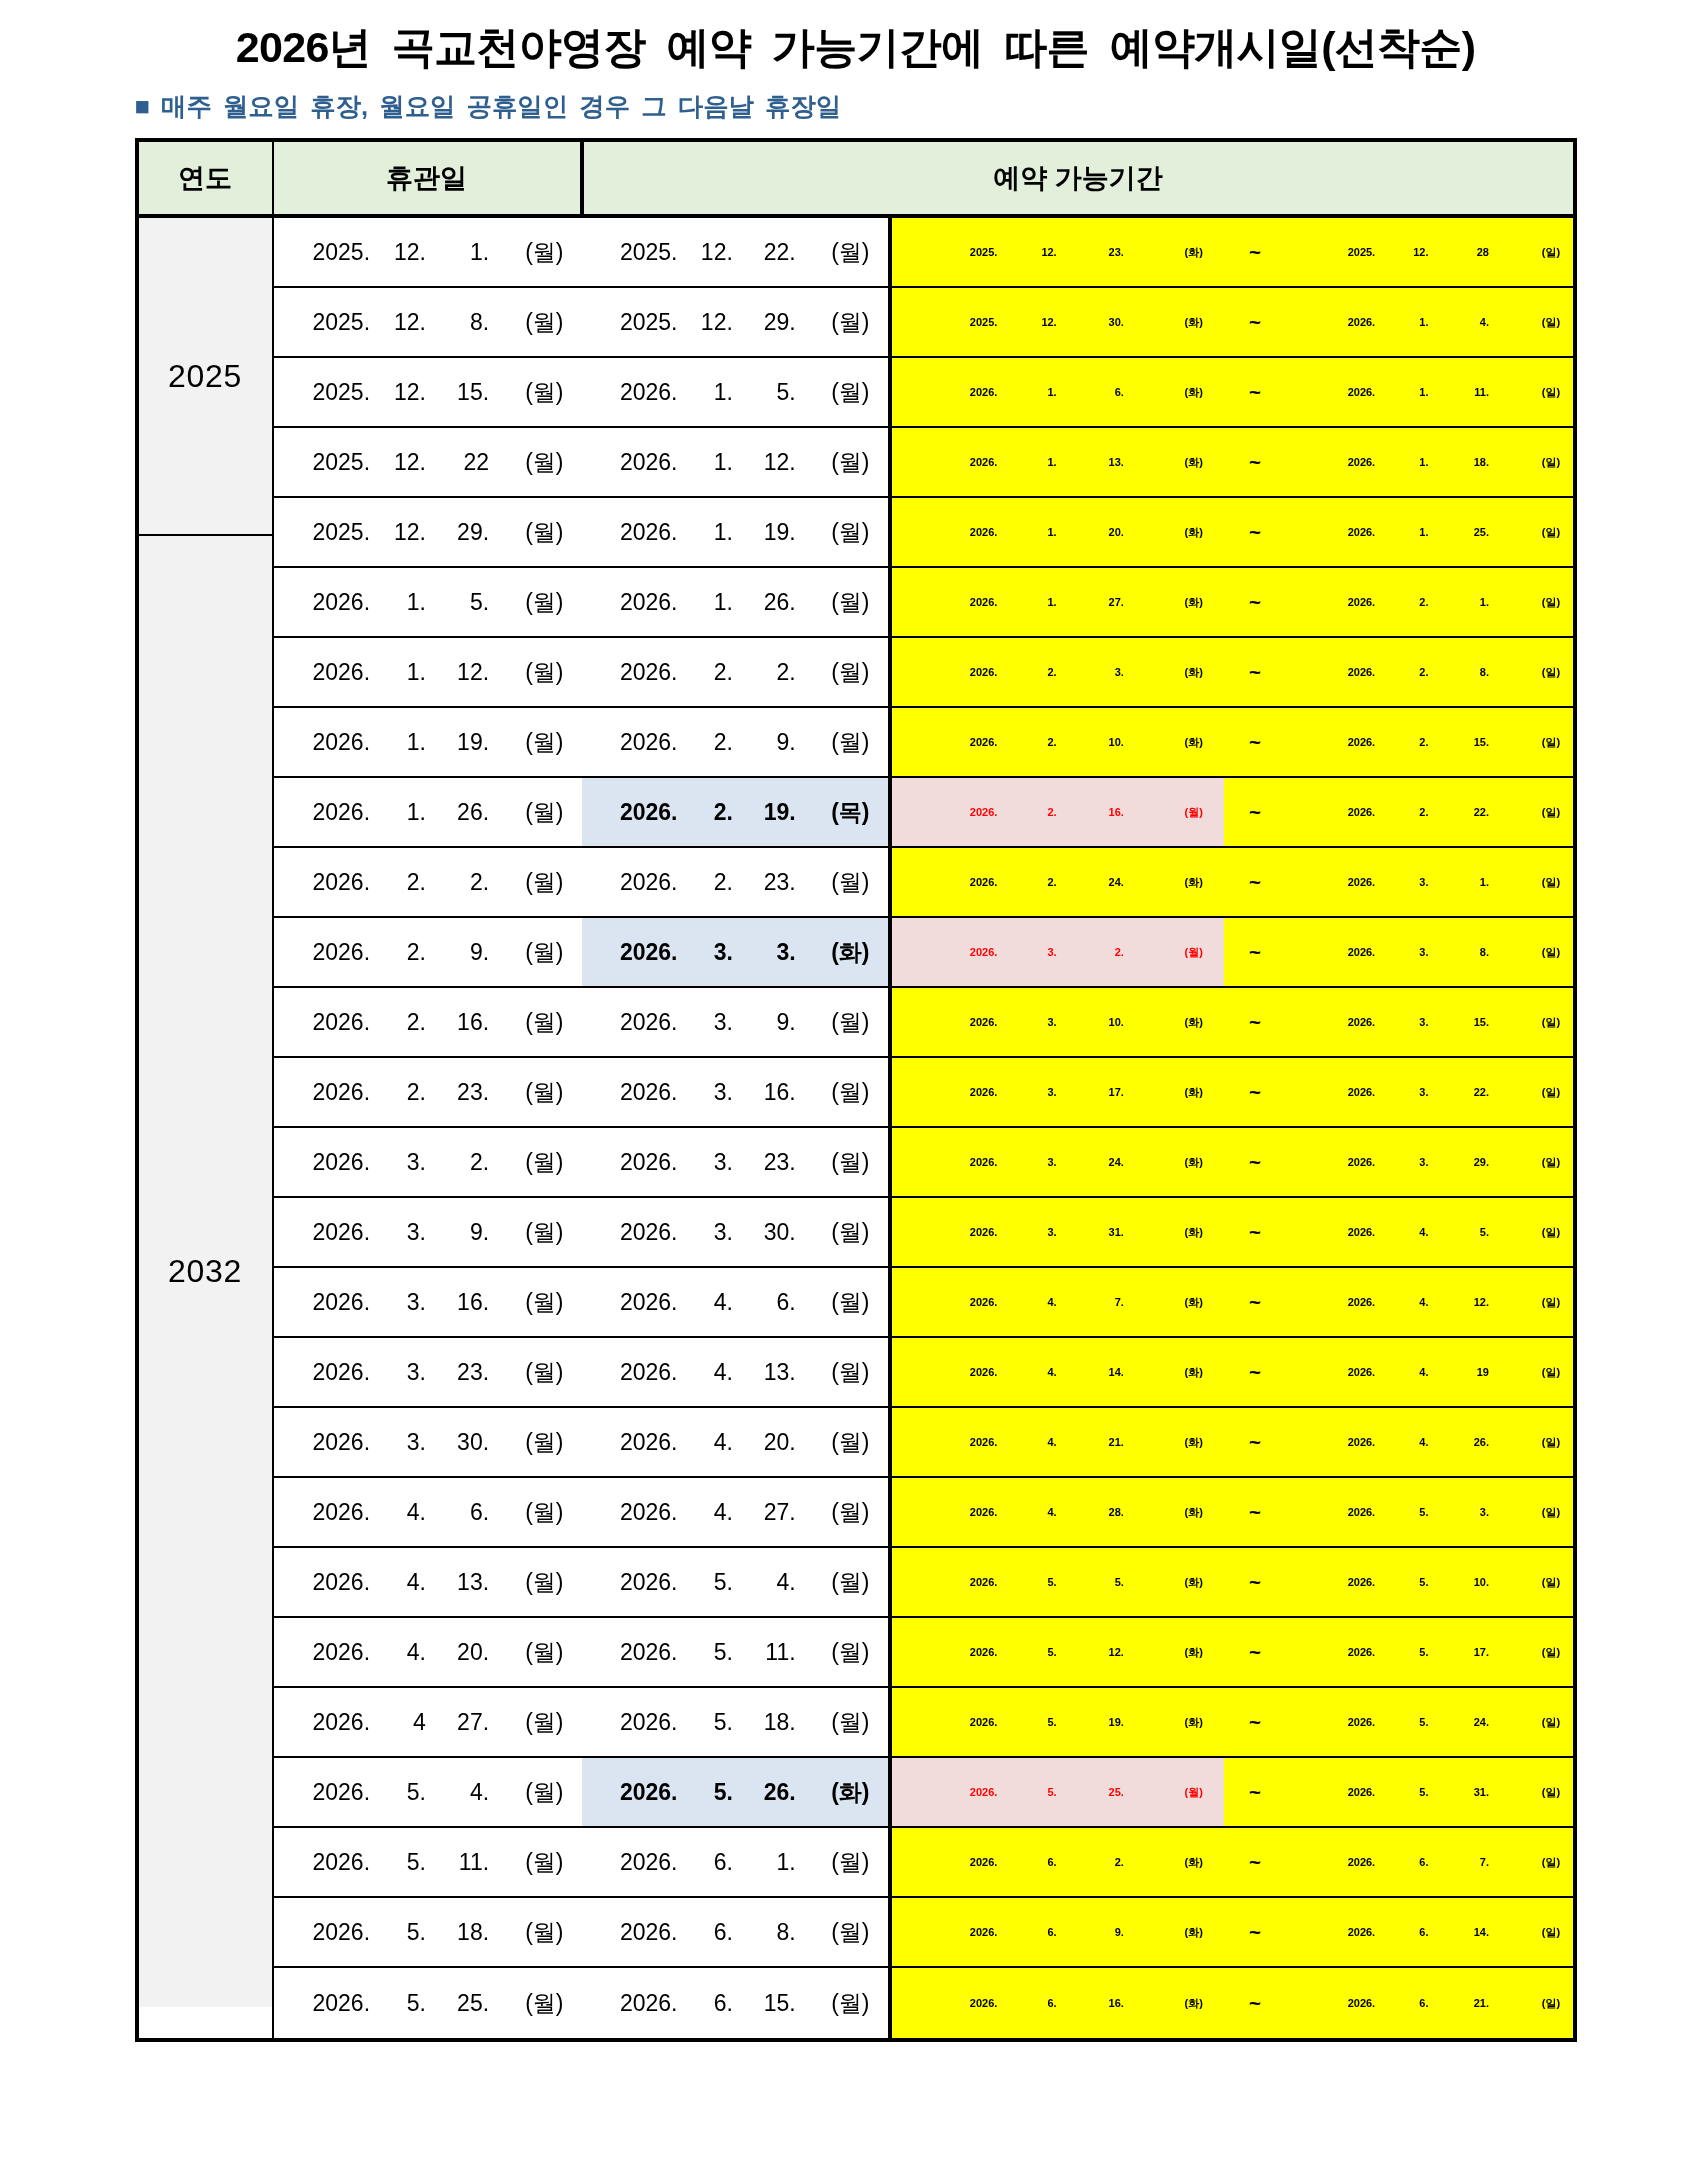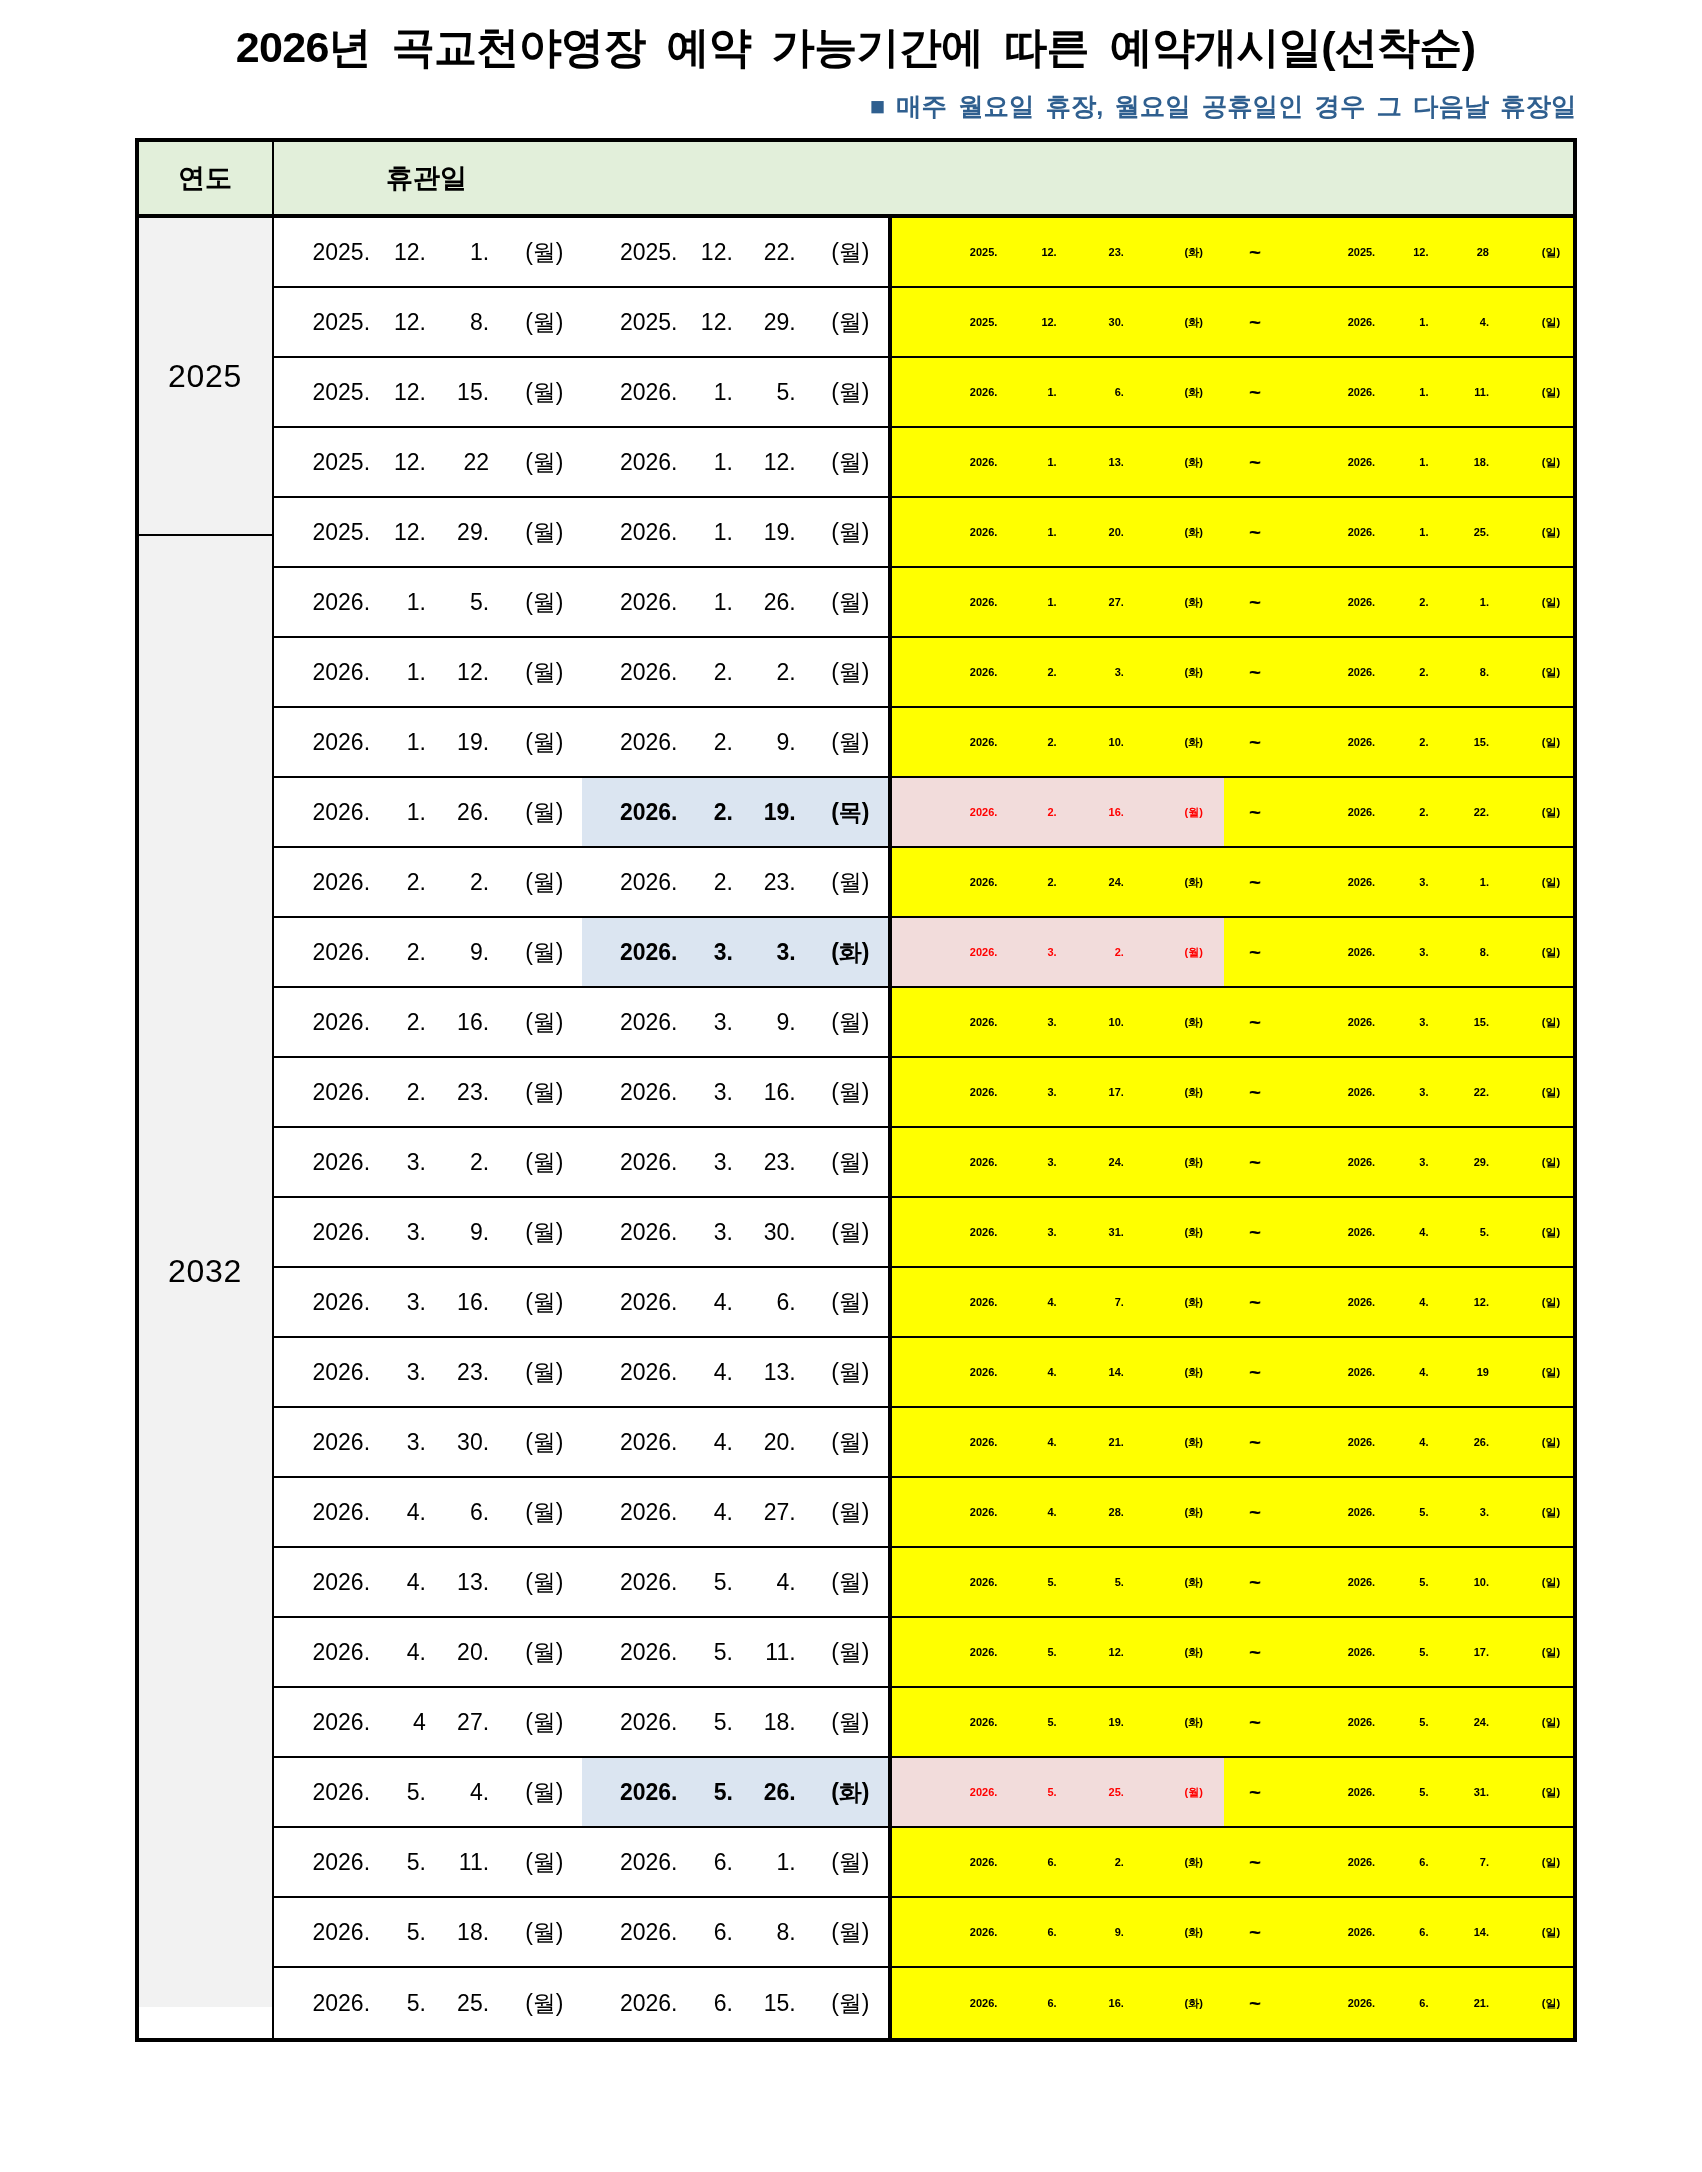--- a/index.html
+++ b/index.html
@@ -17,21 +17,21 @@
   .page{
     width:1703px;height:2172px;background:#fff;position:relative;
     font-family:"Liberation Sans","DejaVu Sans",sans-serif;color:#000;padding-left:8px;
   }
   .title{
     padding-top:23px;text-align:center;
     font-size:43px;font-weight:800;letter-spacing:-0.7px;word-spacing:9.6px;
     line-height:1.15;
   }
   .subtitle{
-    width:1442px;margin:18px auto 13.7px auto;text-align:right;
+    width:1442px;margin:18px auto 13.7px auto;
     color:var(--note-text);font-size:25.4px;font-weight:700;word-spacing:4.1px;
   }
   .tbl{
     width:1442px;margin:0 auto;border:4.1px solid var(--border);
   }
   
   .thead{
     display:flex;height:76px;background:var(--header-bg);
     border-bottom:4.1px solid var(--border);
     font-weight:700;font-size:27px;
@@ -78,20 +78,21 @@
 <div class="page">
 
   <div class="title">2026년 곡교천야영장 예약 가능기간에 따른 예약개시일(선착순)</div>
 
   <div class="subtitle">■ 매주 월요일 휴장, 월요일 공휴일인 경우 그 다음날 휴장일</div>
 
   <div class="tbl">
     <div class="thead">
       <div class="th th-year">연도</div>
       <div class="th th-closed">휴관일</div>
+      <div class="th th-period">예약 가능기간</div>
     </div>
 
     <div class="tbody">
       <div class="year-col">
           <div class="year-cell" style="height: 318px;">2025</div>
           <div class="year-cell" style="height: 1471px;">2032</div>
         </div>
       <div class="rows-col">
   <div class="row">
     <div class="cell open">

